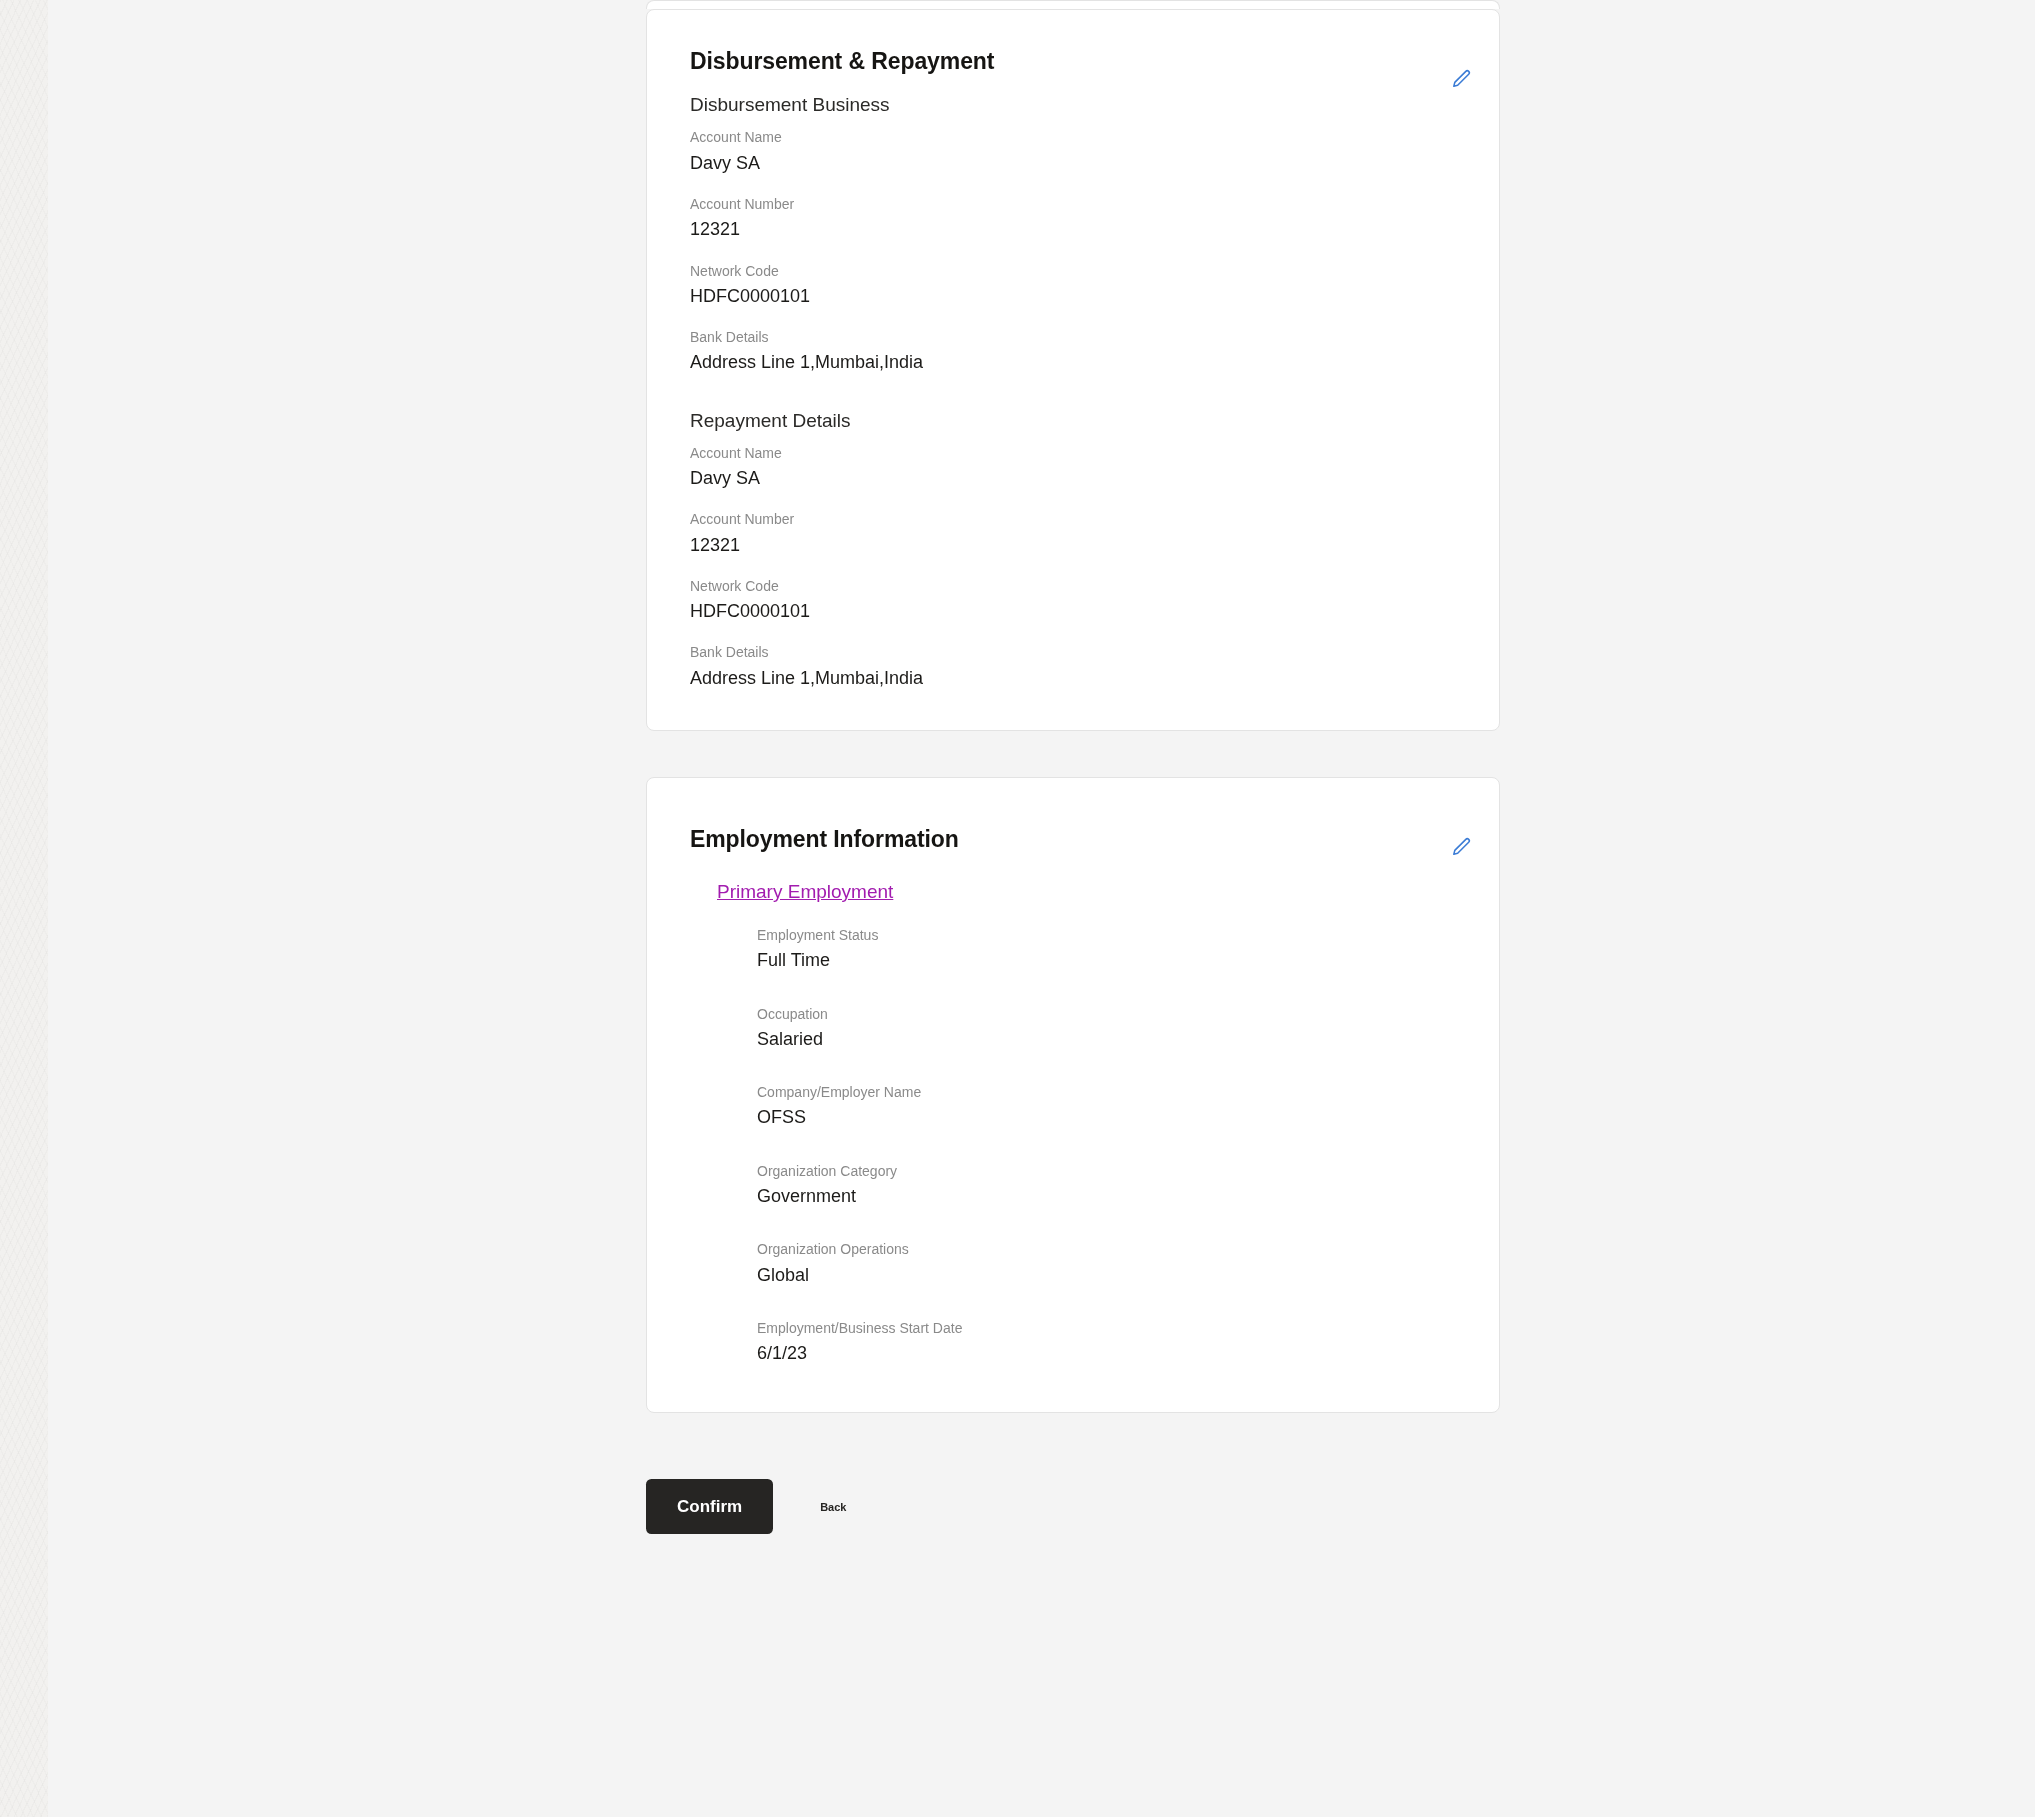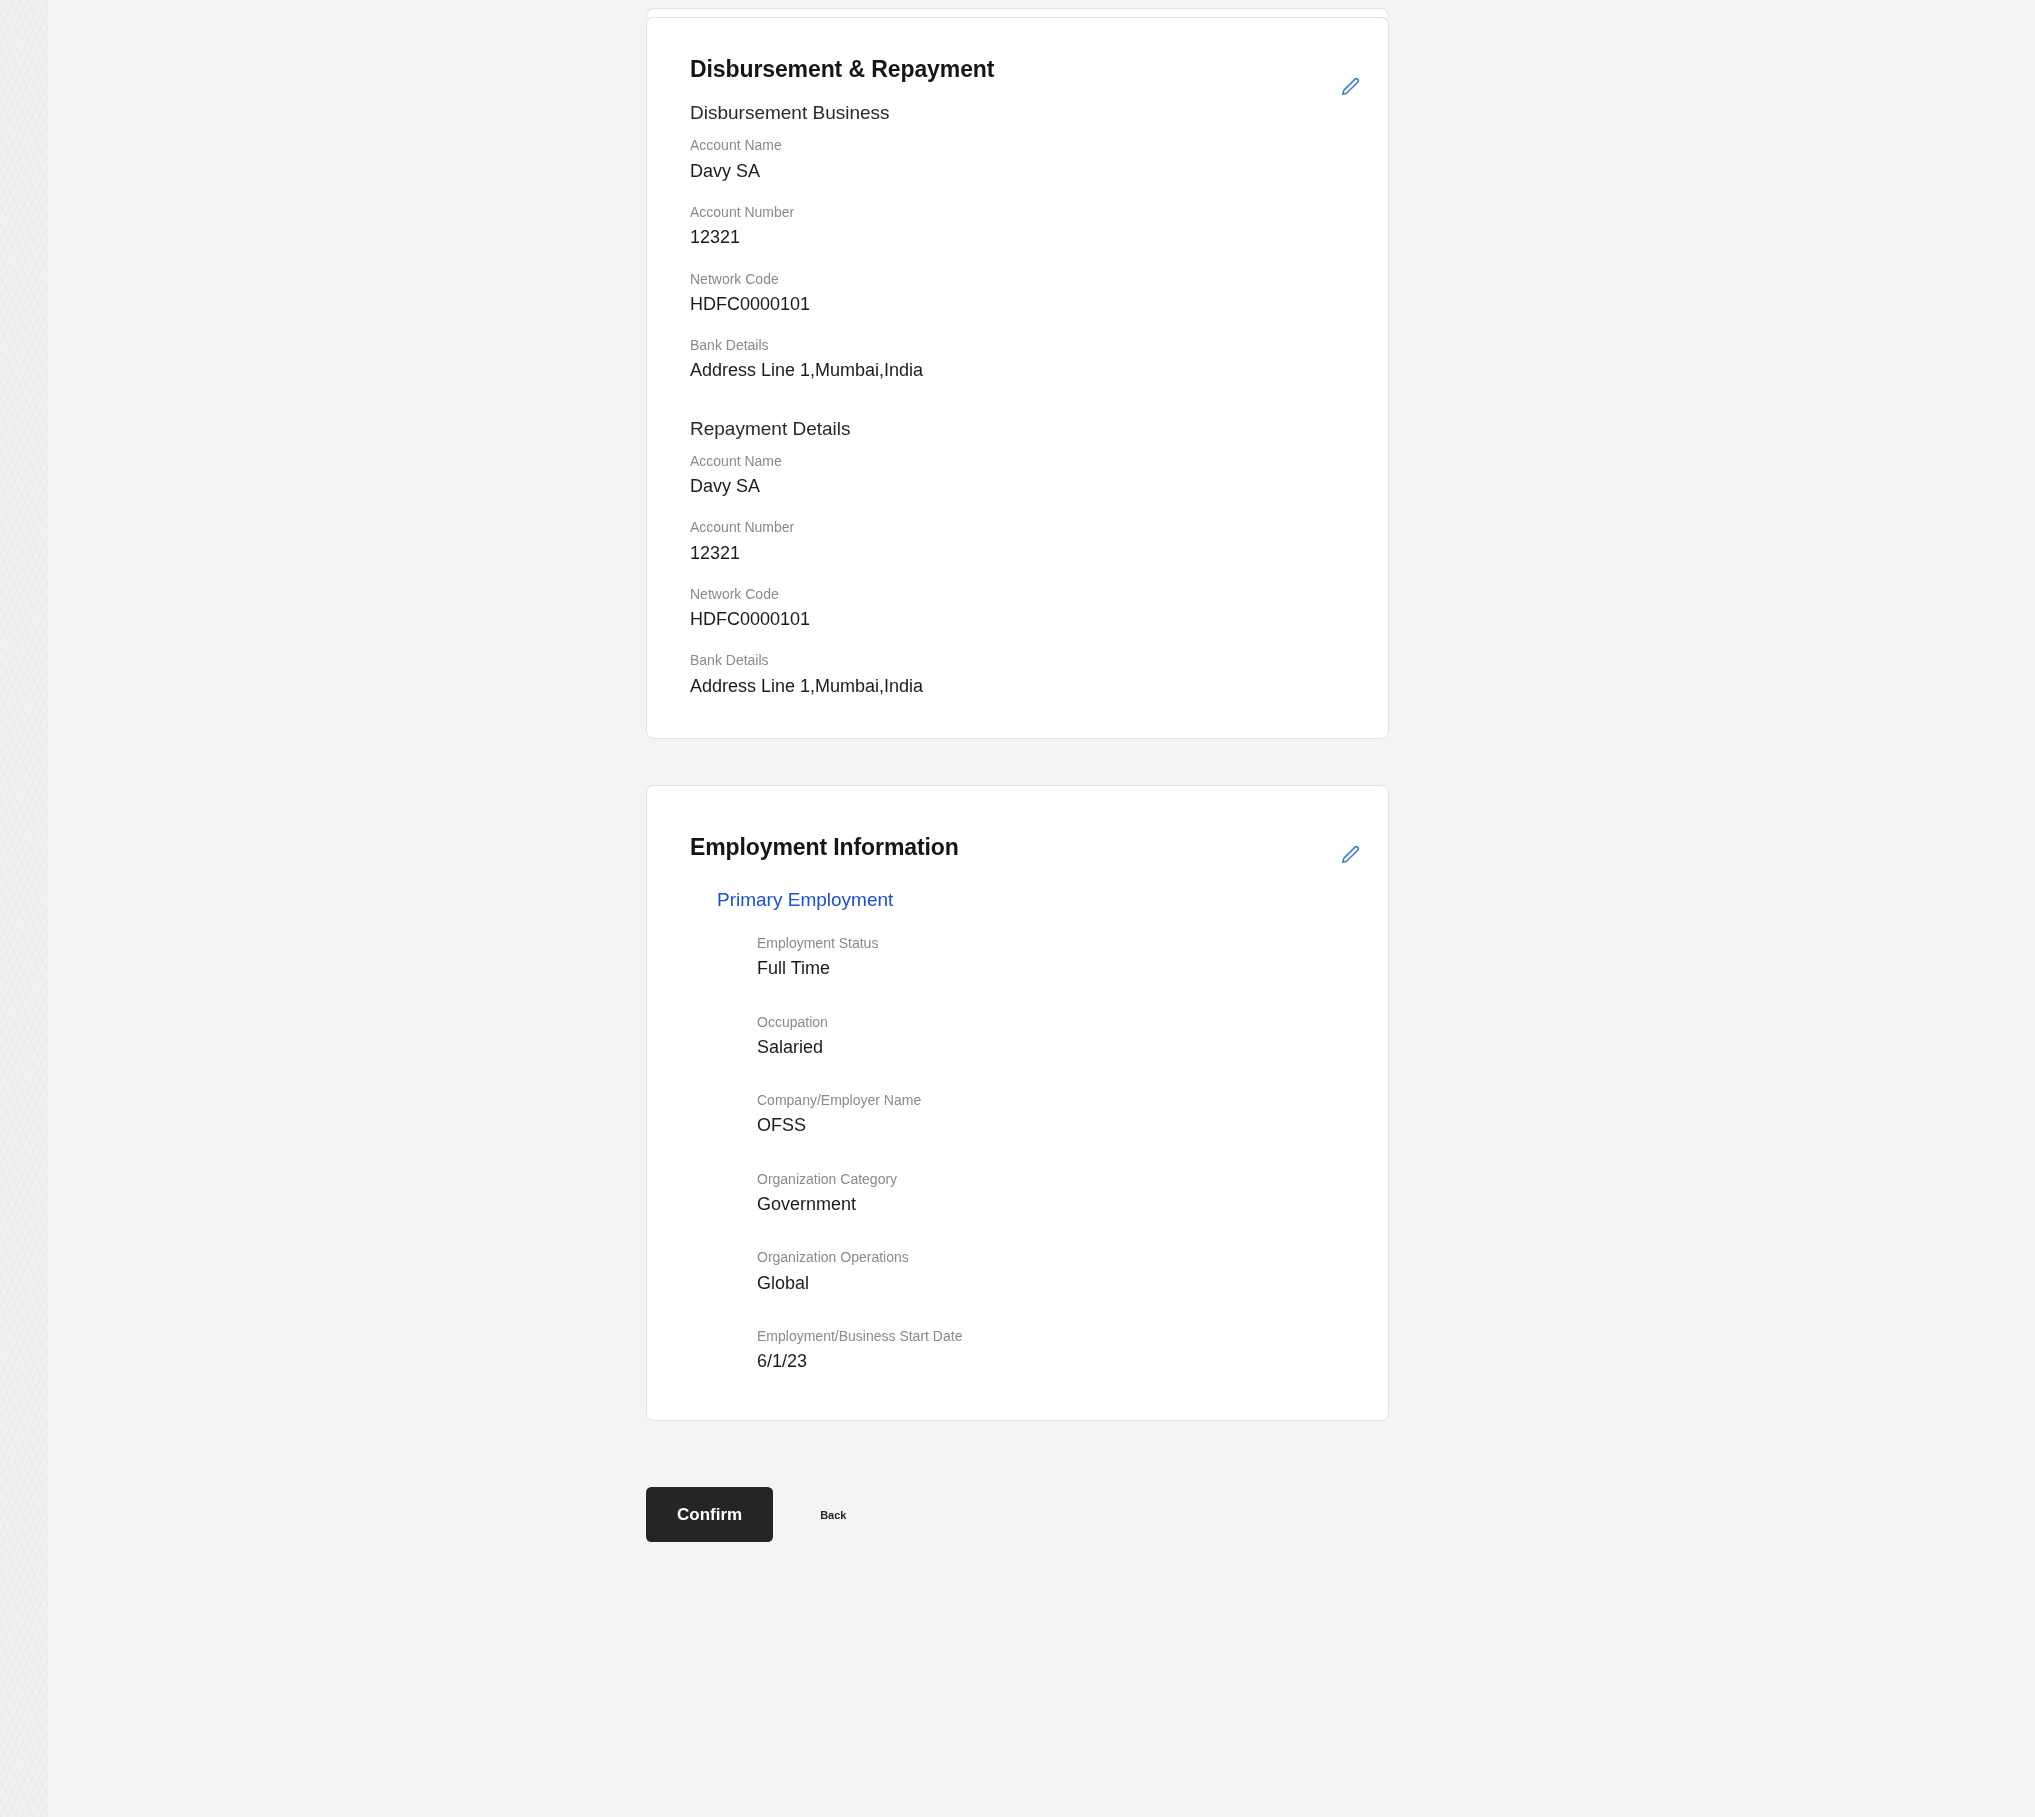--- a/index.html
+++ b/index.html
@@ -24,22 +24,22 @@
     width: 48px;
     height: 1817px;
     background:
       repeating-linear-gradient(115deg, rgba(0,0,0,0.018) 0 1.3px, rgba(0,0,0,0) 1.3px 6px),
       repeating-linear-gradient(65deg, rgba(0,0,0,0.015) 0 1.3px, rgba(0,0,0,0) 1.3px 7.4px),
       #f2f1ef;
   }
   .content {
     position: absolute;
     left: 646px;
-    top: 8px;
-    width: 743px;
+    top: 0;
+    width: 854px;
   }
   .card {
     background: #ffffff;
     border: 0.7px solid #e3e3e3;
     border-radius: 8px;
     position: relative;
   }
   .card-top-stub {
     height: 9.4px;
     border-bottom: none;
@@ -90,23 +90,24 @@
   .group-gap { height: 35px; }
 
   
   #employment-card {
     margin-top: 46px;
     padding: 48px 43px 47px 43px;
   }
   #employment-card .card-title { margin-bottom: 28px; }
   .emp-subheading {
     font-size: 19px;
-    color: #1d4ed8;
+    color: #a21caf;
     margin-left: 27px;
     margin-bottom: 23px;
+    text-decoration: underline;
   }
   .emp-fields { margin-left: 67px; }
   .emp-field { margin-bottom: 32px; }
   .emp-field:last-child { margin-bottom: 0; }
 
   .actions {
     margin-top: 66px;
     display: flex;
     align-items: center;
     gap: 24px;

